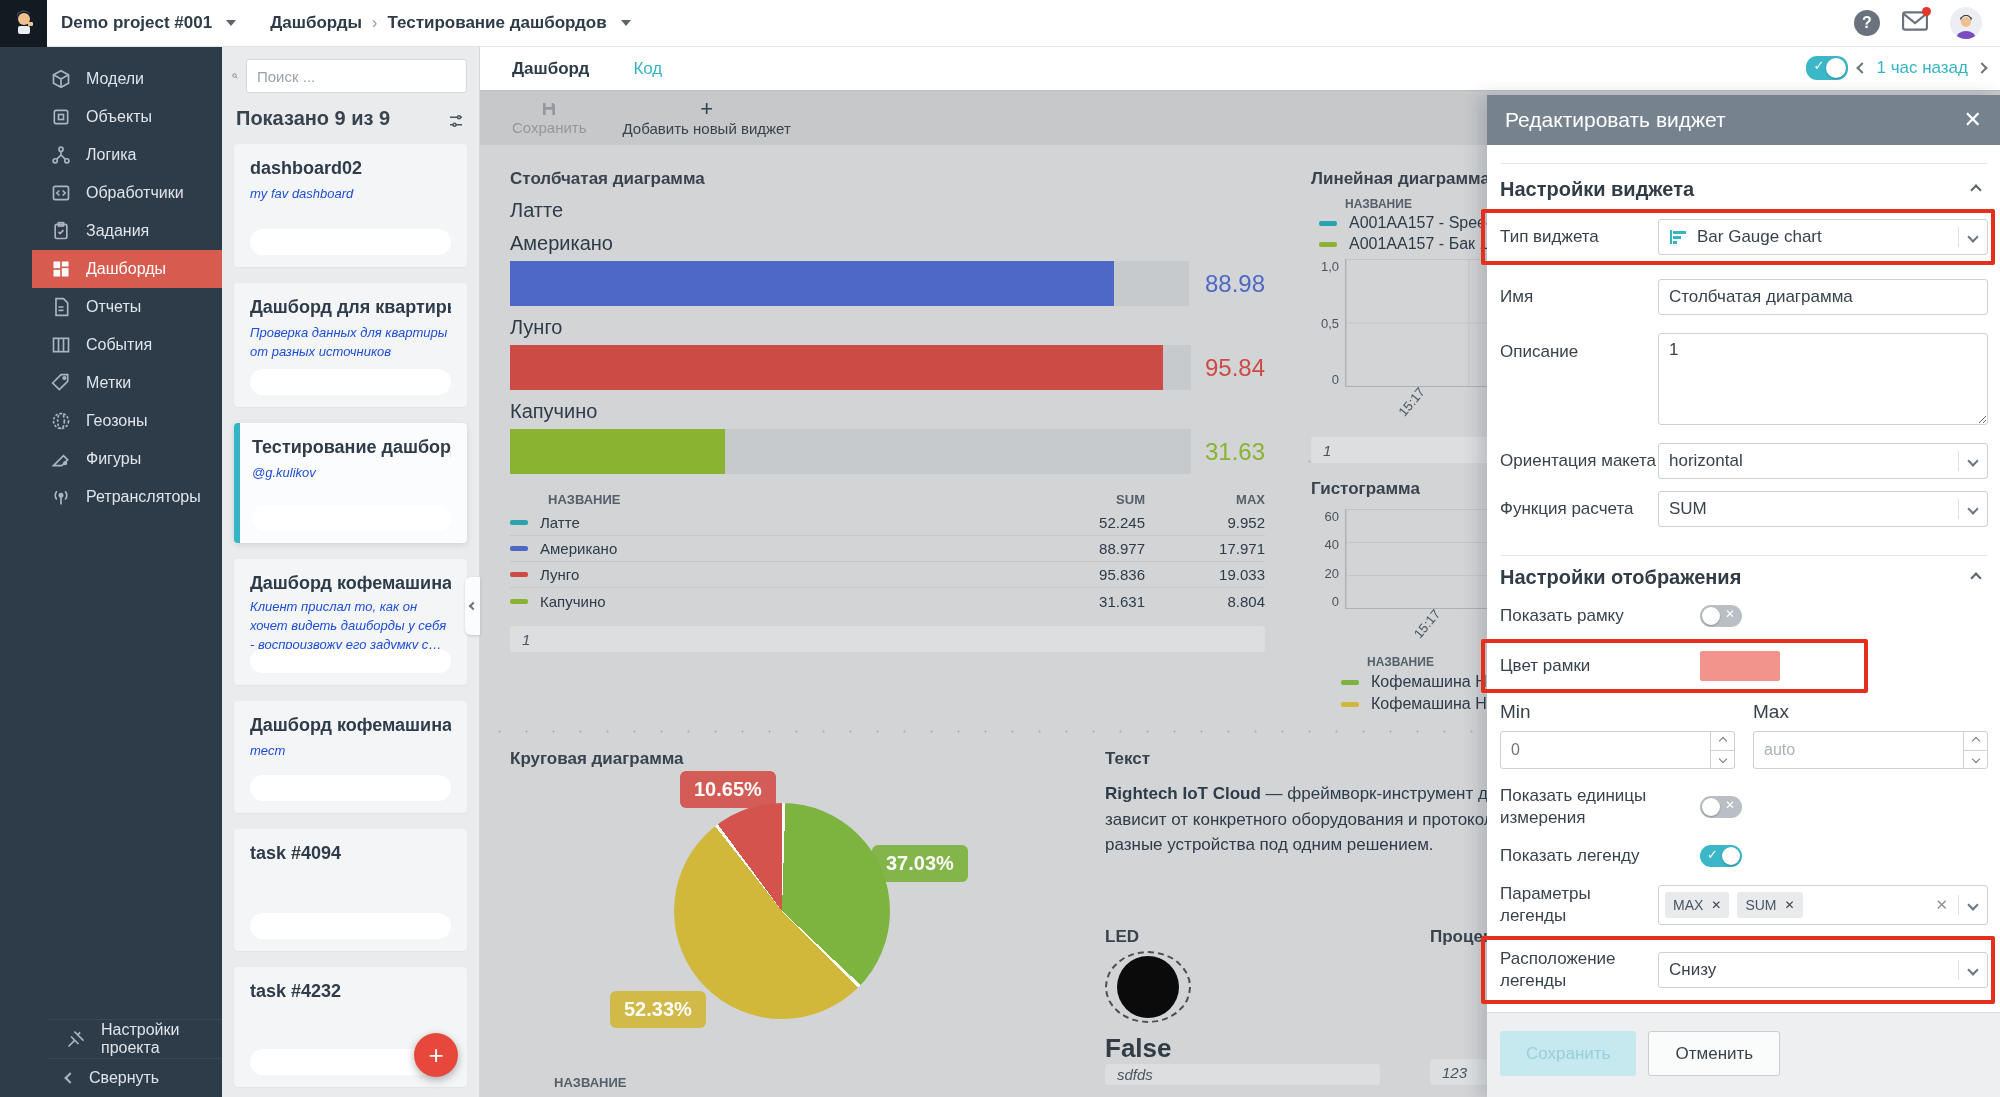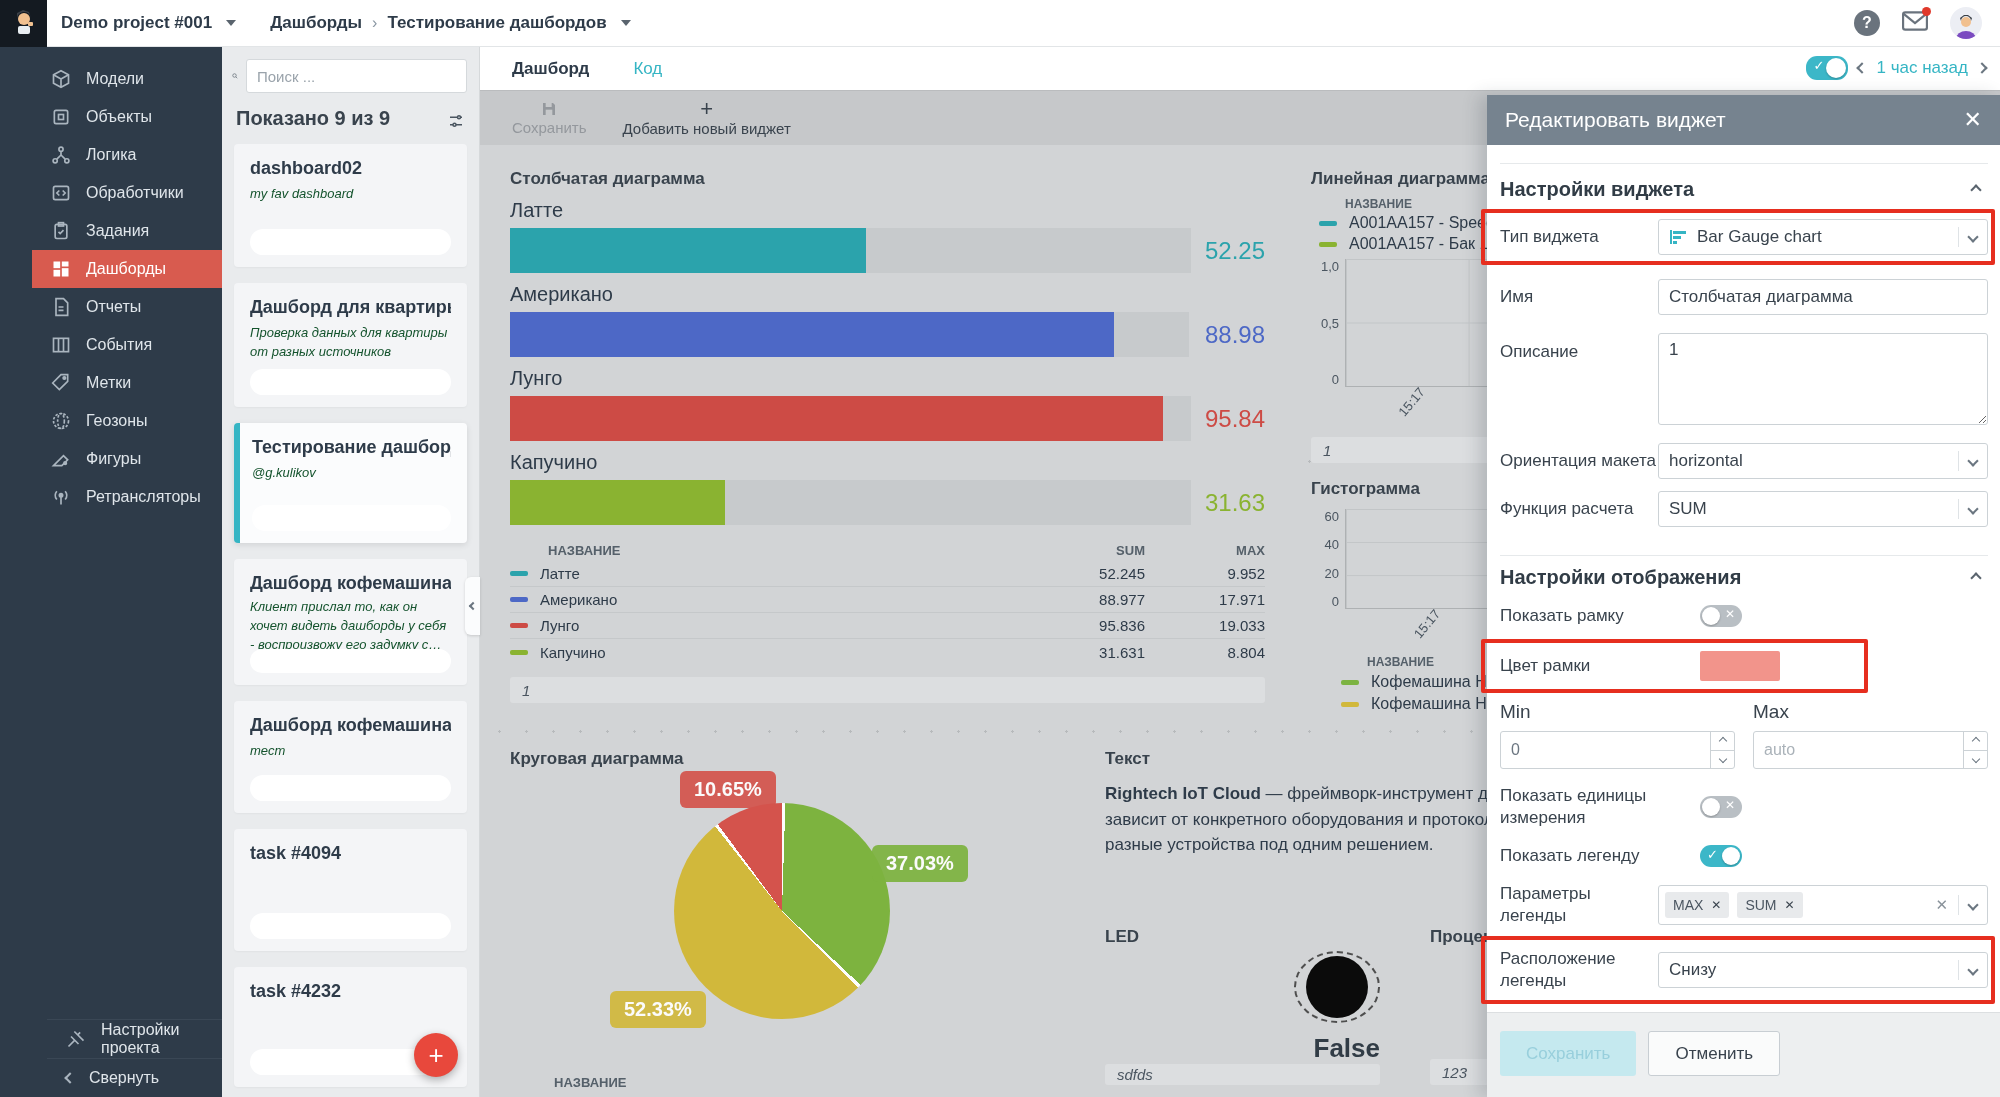--- a/index.html
+++ b/index.html
@@ -30,21 +30,21 @@
 
   
   .listpanel { position:absolute; left:222px; top:47px; width:258px; bottom:0; background:#e9ebed; border-right:1px solid #d6d9db; z-index:30; }
   .search-row { display:flex; align-items:center; gap:8px; padding:12px 12px 0 10px; }
   .search-input { flex:1; height:34px; background:#fff; border:1px solid #d5d9dc; border-radius:3px; padding:0 10px; font-size:15px; color:#39434d; font-family:"Liberation Sans",sans-serif; }
   .search-input::placeholder { color:#9aa3ab; }
   .shown-row { display:flex; align-items:flex-end; justify-content:space-between; padding:14px 14px 0 14px; font-size:20px; font-weight:600; color:#39434d; }
   .cards { display:flex; flex-direction:column; gap:16px; padding:14px 12px 0 12px; }
   .card { background:#f4f5f7; border-radius:4px; padding:14px 16px 12px 16px; display:flex; flex-direction:column; box-shadow:0 1px 2px rgba(0,0,0,.04); cursor:pointer; position:relative; }
   .card-title { font-size:18px; font-weight:700; color:#2e3b49; white-space:nowrap; overflow:hidden; }
-  .card-desc { font-size:13px; font-style:italic; color:#14532d; margin-top:6px; line-height:1.45; }
+  .card-desc { font-size:13px; font-style:italic; color:#1d4ed8; margin-top:6px; line-height:1.45; }
   .card-pill { height:26px; background:#fff; border-radius:13px; margin-top:auto; }
   .card.selected { background:#fbfcfd; border-left:6px solid #35b5c4; box-shadow:0 2px 6px rgba(0,0,0,.10); padding-left:12px; }
   .c1{height:123px}.c2{height:124px}.c3{height:120px}.c4{height:126px}.c5{height:112px}.c6{height:122px}.c7{height:120px}
   .collapse-handle { position:absolute; right:-1px; top:530px; width:15px; height:58px; background:#fbfcfd; border-radius:6px 0 0 6px; display:flex; align-items:center; justify-content:center; box-shadow:0 1px 3px rgba(0,0,0,.15); cursor:pointer; z-index:5; }
   .fab { position:absolute; left:192px; bottom:20px; width:44px; height:44px; border-radius:50%; background:#e8483c; color:#fff; font-size:26px; font-weight:400; display:flex; align-items:center; justify-content:center; box-shadow:0 3px 8px rgba(0,0,0,.3); cursor:pointer; z-index:6; }
 
   
   .main { position:absolute; left:480px; top:47px; right:0; bottom:0; }
   .tabbar { position:relative; height:43px; background:#fff; display:flex; align-items:center; gap:44px; padding-left:32px; }
   .tab { font-size:17px; font-weight:700; color:#2e3b49; cursor:pointer; }
@@ -108,21 +108,21 @@
   .w-pie { left:10px; top:590px; width:585px; height:380px; padding:14px 20px; overflow:hidden; }
   .pie { position:absolute; left:184px; top:68px; width:216px; height:216px; border-radius:50%; }
   .pie-badge { position:absolute; border-radius:6px; color:#fff; font-size:20px; font-weight:700; padding:7px 14px; opacity:.92; }
   .pie-leg-head { position:absolute; left:64px; top:340px; font-size:13px; font-weight:700; color:#55606a; }
 
   
   .w-text { left:605px; top:590px; width:690px; height:172px; padding:14px 20px; }
   .w-text p { margin-top:12px; font-size:17px; line-height:1.5; color:#2e3b49; }
 
   
-  .w-led { left:605px; top:770px; width:315px; height:182px; padding:12px 20px; display:flex; flex-direction:column; align-items:flex-end; }
+  .w-led { left:605px; top:770px; width:315px; height:182px; padding:12px 20px; display:flex; flex-direction:column; align-items:flex-start; }
   .w-led .w-title { align-self:flex-start; }
   .led-ring { width:86px; height:86px; border:2px dashed #4e4e4e; border-radius:50%; display:flex; align-items:center; justify-content:center; margin-top:4px; }
   .led-dot { width:62px; height:62px; background:#0b0b0b; border-radius:50%; }
   .led-state { font-size:26px; font-weight:600; color:#313c46; margin-top:10px; }
   .w-led .desc-pill { width:100%; margin-top:auto; }
 
   
   .w-pct { left:930px; top:770px; width:250px; height:182px; padding:12px 20px; display:flex; flex-direction:column; }
   .w-pct .desc-pill { margin-top:auto; }
 
@@ -400,26 +400,20 @@
         <span>Добавить новый виджет</span>
       </div>
     </div>
 
     <div class="canvas">
 
       <div class="widget w-bars">
         <div class="w-title">Столбчатая диаграмма</div>
         <div class="bar-row">
           <div class="bar-label">Латте</div>
-          <div class="bar-line">
-              <div class="bar-track">
-                <div class="bar-fill" style="width: 52.25%; background: rgb(43, 163, 172);"></div>
-              </div>
-          <div class="bar-val" style="color: rgb(43, 163, 172);">52.25</div>
-            </div>
         </div>
         <div class="bar-row">
           <div class="bar-label">Американо</div>
           <div class="bar-line">
               <div class="bar-track">
                 <div class="bar-fill" style="width: 88.98%; background: rgb(77, 104, 198);"></div>
               </div>
           <div class="bar-val" style="color: rgb(77, 104, 198); margin-left: 16px;">88.98</div>
             </div>
         </div>

